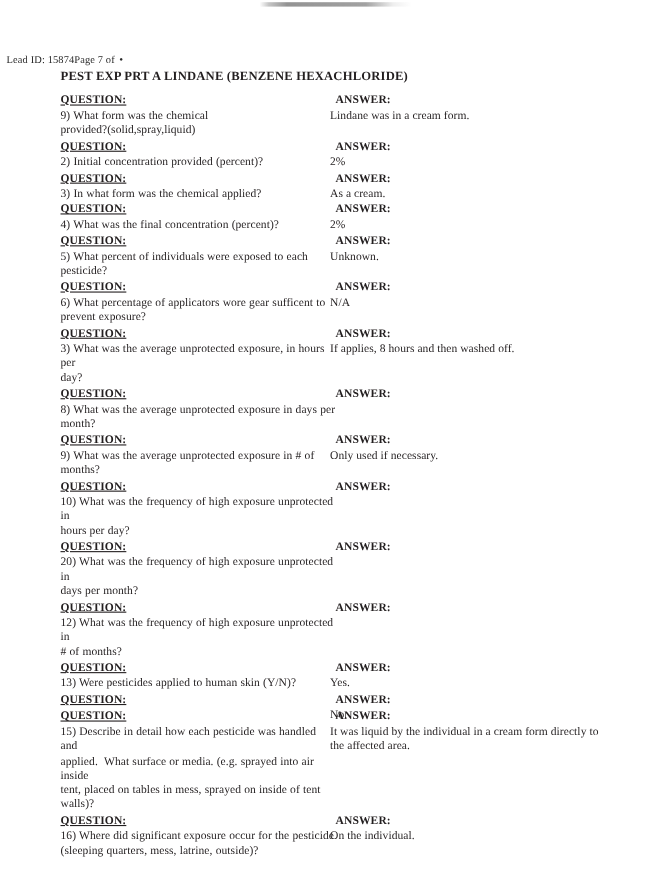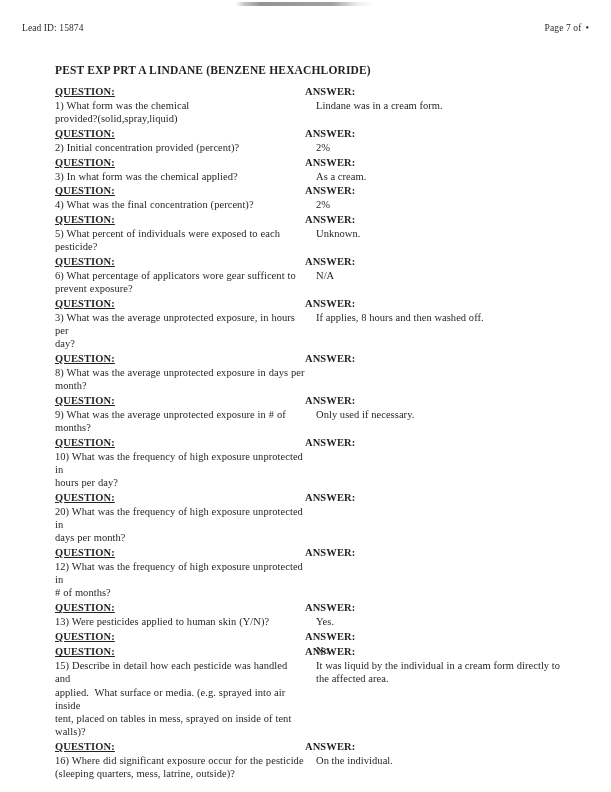--- a/index.html
+++ b/index.html
@@ -34,32 +34,30 @@
         rgba(200,200,200,0) 100%);
     filter: blur(0.4px);
   }
 
   .page-header {
     position: absolute;
     top: 22px;
     left: 0;
     width: 611px;
     height: 14px;
-    padding: 0 22px;
+    padding: 0 6px;
     box-sizing: border-box;
     display: flex;
-    justify-content: space-between;
     align-items: baseline;
     font-size: 9.5px;
     letter-spacing: 0.1px;
     color: #2b2b2b;
-    gap: 35px;
   }
   .lead-id { white-space: nowrap; }
-  .page-number { white-space: nowrap; }
+  .page-number { white-space: nowrap; margin-top: 27px; }
   .page-number .trailing-mark {
     font-size: 10px;
     padding-left: 4px;
   }
 
   .doc-title {
     position: absolute;
     top: 64px;
     left: 55px;
     font-size: 11.5px;
@@ -104,21 +102,21 @@
     width: 250px;
     font-size: 10.5px;
     line-height: 13.2px;
     letter-spacing: 0.05px;
     white-space: pre-wrap;
     word-spacing: 0.2px;
   }
   .a-text {
     position: absolute;
     top: 0;
-    left: 261px;
+    left: 245px;
     width: 285px;
     font-size: 10.5px;
     line-height: 13.2px;
     letter-spacing: 0.05px;
     white-space: pre-wrap;
   }
   .a-text:empty { display: none; }
 </style>
 </head>
 <body>
@@ -134,21 +132,21 @@
 
 <div class="doc-title">PEST EXP PRT A LINDANE (BENZENE HEXACHLORIDE)</div>
 
 <div class="qa-list">
     <div class="qa-block">
       <div class="qa-labels">
         <span class="label-question">QUESTION:</span>
         <span class="label-answer">ANSWER:</span>
       </div>
       <div class="qa-body">
-        <span class="q-text">1) What form was the chemical
+        <span class="q-text">9) What form was the chemical
 provided?(solid,spray,liquid)</span>
         <span class="a-text">Lindane was in a cream form.</span>
       </div>
     </div>
     <div class="qa-block">
       <div class="qa-labels">
         <span class="label-question">QUESTION:</span>
         <span class="label-answer">ANSWER:</span>
       </div>
       <div class="qa-body">

